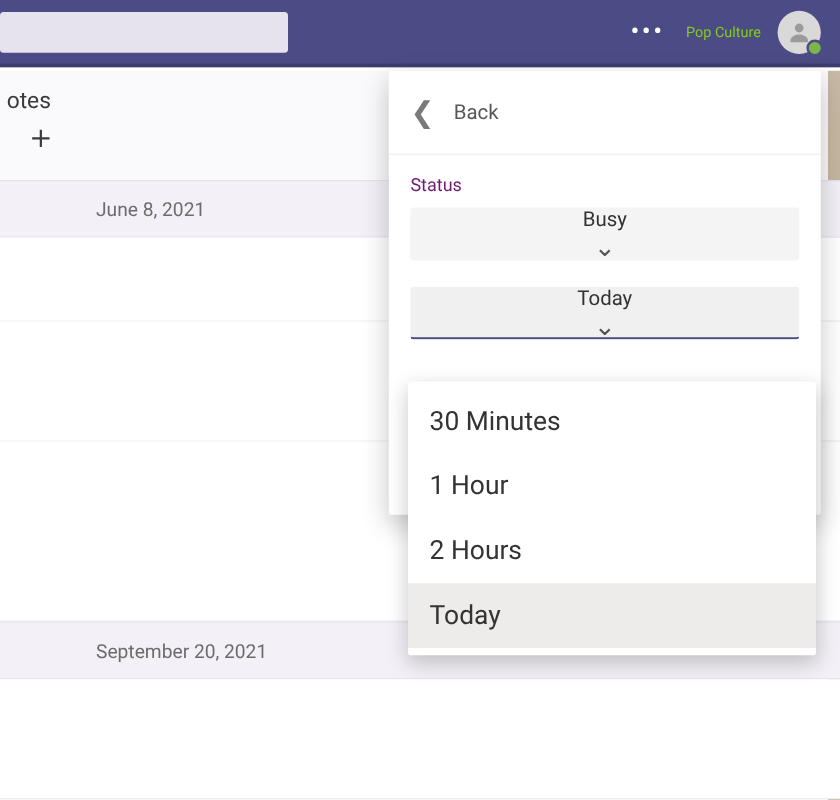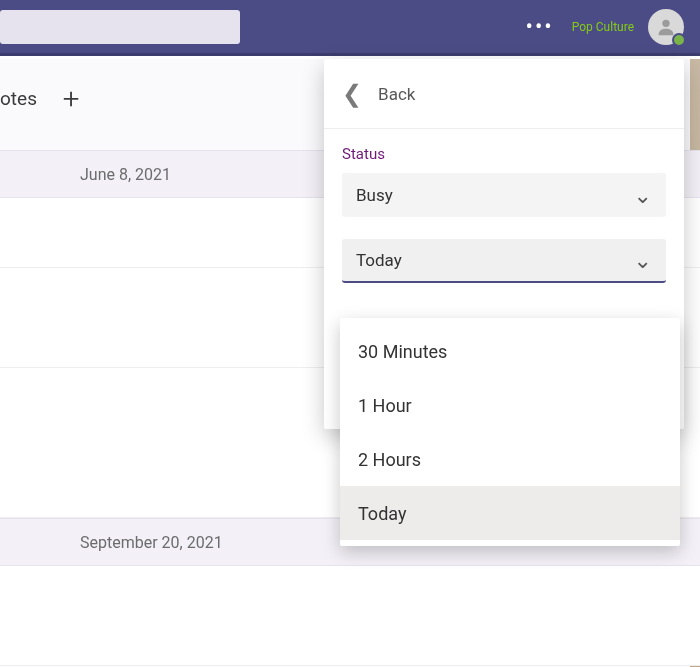--- a/index.html
+++ b/index.html
@@ -38,21 +38,21 @@
   .bg {
     position: absolute; left: 0; top: 59px; right: 0; bottom: 0;
     background: #faf9fc;
   }
   .right-strip {
     position: absolute; right: 0; top: 59px; width: 10px; bottom: 0;
     background: linear-gradient(#c7b9a4, #bfa889);
   }
   .notes-header {
     position: absolute; left: 0; top: 72px; height: 52px;
-    display: flex; align-items: center; color: #252424;
+    display: flex; align-items: center; color: #252424; flex-direction: column;
   }
   .notes-title { font-size: 19px; color: #3a3a3a; }
   .plus-btn { margin-left: 20px; font-size: 28px; font-weight: 300; color: #3a3a3a; cursor: pointer; }
   .group-divider {
     position: absolute; left: 0; right: 0; height: 48px;
     background: #f3f1f7;
     border-top: 1px solid #e6e3ee; border-bottom: 1px solid #e6e3ee;
     display: flex; align-items: center; padding-left: 80px;
     color: #6c6c6c; font-size: 16px;
   }
@@ -76,34 +76,34 @@
     height: 70px; display: flex; align-items: center; padding-left: 18px;
     border-bottom: 1px solid #eee; cursor: pointer; color: #585858; font-size: 17px;
   }
   .chev-left { margin-right: 16px; font-size: 24px; color: #7a7a7a; }
   .panel-body { padding: 16px 18px 18px 18px; }
   .field-label { font-size: 15px; color: #701a75; margin-bottom: 10px; }
   .select {
     width: 100%; height: 44px; background: #f4f4f4;
     display: flex; align-items: center; justify-content: space-between;
     padding: 0 14px 0 14px; font-size: 17px; color: #333;
-    cursor: pointer; border-radius: 3px;
+    cursor: pointer; border-radius: 3px; flex-direction: column;
   }
   .select.active { border-bottom: 2px solid #4b4c85; background: #f0f0f0; }
   .chev-down { font-size: 22px; color: #555; }
 
   
   .dropdown {
     position: absolute; left: 340px; top: 318px; width: 340px;
     background: #fff; box-shadow: 0 6px 18px rgba(0,0,0,0.22);
     border-radius: 2px; padding: 6px 0;
   }
   .dd-item {
     height: 54px; display: flex; align-items: center; padding-left: 18px;
-    font-size: 18px; color: #333; cursor: pointer;
+    font-size: 22px; color: #333; cursor: pointer;
   }
   .dd-item.selected { background: #eeeceb; }
 </style>
 </head>
 <body>
 <div class="root">
 
   <div class="topbar">
     <div class="searchbox"></div>
     <div class="top-spacer"></div>

